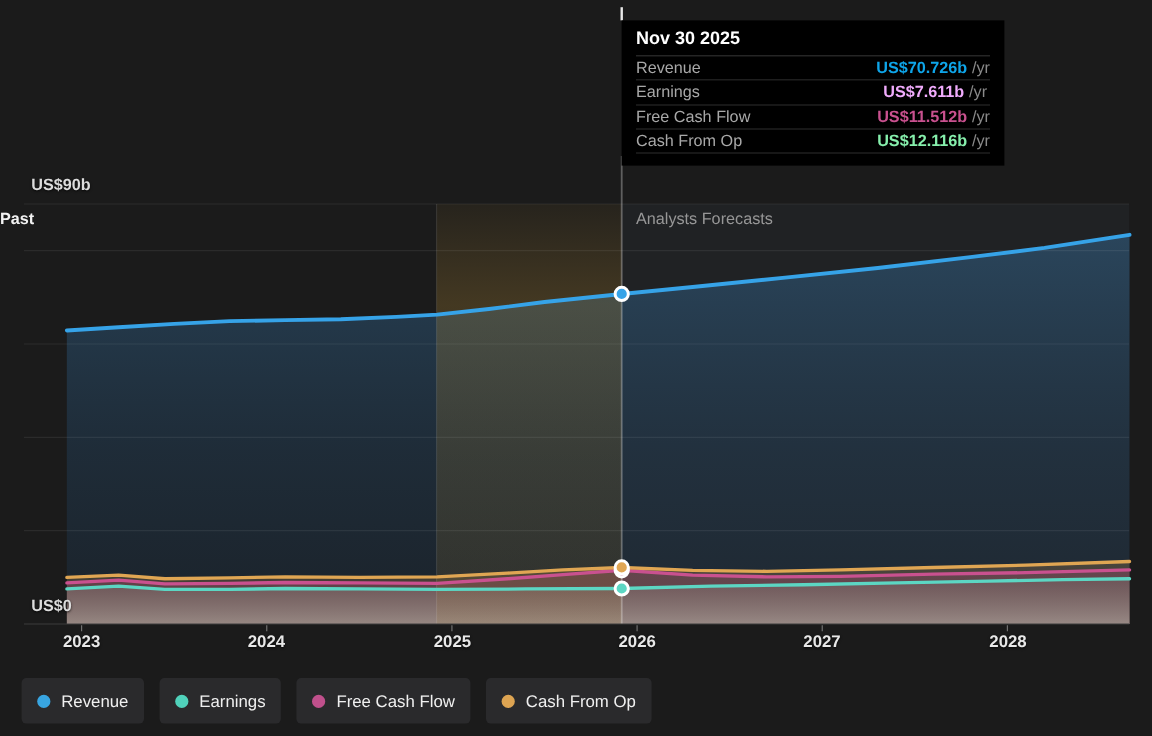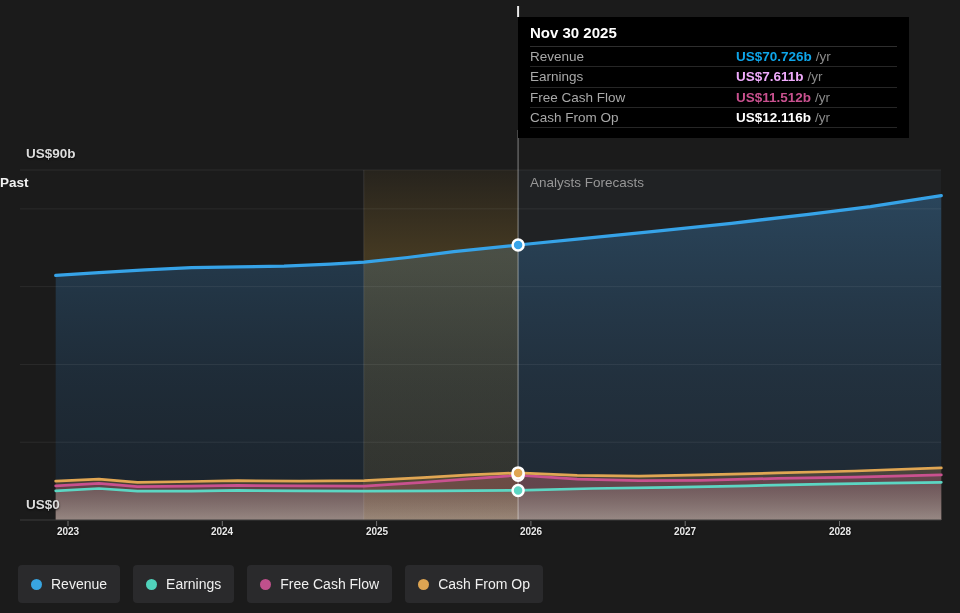--- a/index.html
+++ b/index.html
@@ -4,26 +4,26 @@
 <style>
   html,body{margin:0;padding:0;background:#1b1b1b;}
   .stage{position:relative;width:960px;height:613px;background:#1b1b1b;overflow:hidden;
          font-family:"Liberation Sans", sans-serif;-webkit-font-smoothing:antialiased;}
   .stage *{box-sizing:border-box;}
   svg.chart{position:absolute;left:0;top:0;}
 
   .ylabel{position:absolute;left:26px;color:#dcdcdc;font-size:13.5px;font-weight:700;
           text-shadow:0 1px 2px rgba(0,0,0,.8);}
   .xtick{position:absolute;top:526px;transform:translateX(-50%);color:#e8e8e8;
-         font-size:10px;font-weight:700;text-shadow:0 1px 2px rgba(0,0,0,.8);}
+         font-size:14px;font-weight:700;text-shadow:0 1px 2px rgba(0,0,0,.8);}
   .past-label{position:absolute;left:0;top:175px;width:506px;text-align:left;
               color:#f2f2f2;font-size:13.5px;font-weight:700;}
   .forecast-label{position:absolute;left:530px;top:175px;color:#979797;font-size:13.5px;}
 
-  .tooltip{position:absolute;left:518px;top:17px;width:391px;height:121px;background:#000;
+  .tooltip{position:absolute;left:518px;top:17px;width:319px;height:121px;background:#000;
            padding:0 12px;color:#fff;}
   .tooltip .tt-title{height:30px;line-height:32px;font-size:15px;font-weight:700;
                      border-bottom:1px solid #2e2e2e;}
   .tt-row{display:flex;align-items:center;height:20.3px;border-bottom:1px solid #262626;
           font-size:13.5px;}
   .tt-row .tt-label{width:206px;color:#a8a8a8;}
   .tt-row .tt-value{font-weight:700;}
   .tt-row .tt-suffix{color:#8a8a8a;margin-left:4px;}
 
   .legend{position:absolute;left:18px;top:565px;display:flex;gap:13px;}
@@ -110,21 +110,21 @@
       <span class="tt-value" style="color: #f0abfc;">US$7.611b</span>
       <span class="tt-suffix">/yr</span>
     </div>
     <div class="tt-row">
       <span class="tt-label">Free Cash Flow</span>
       <span class="tt-value" style="color: rgb(201, 81, 143);">US$11.512b</span>
       <span class="tt-suffix">/yr</span>
     </div>
     <div class="tt-row">
       <span class="tt-label">Cash From Op</span>
-      <span class="tt-value" style="color: #ffffff;">US$12.116b</span>
+      <span class="tt-value" style="color: #86efac;">US$12.116b</span>
       <span class="tt-suffix">/yr</span>
     </div>
   </div>
 
   <div class="legend">
     <div class="pill">
       <span class="dot" style="background: rgb(56, 165, 225);"></span>
       <span>Revenue</span>
     </div>
     <div class="pill">

